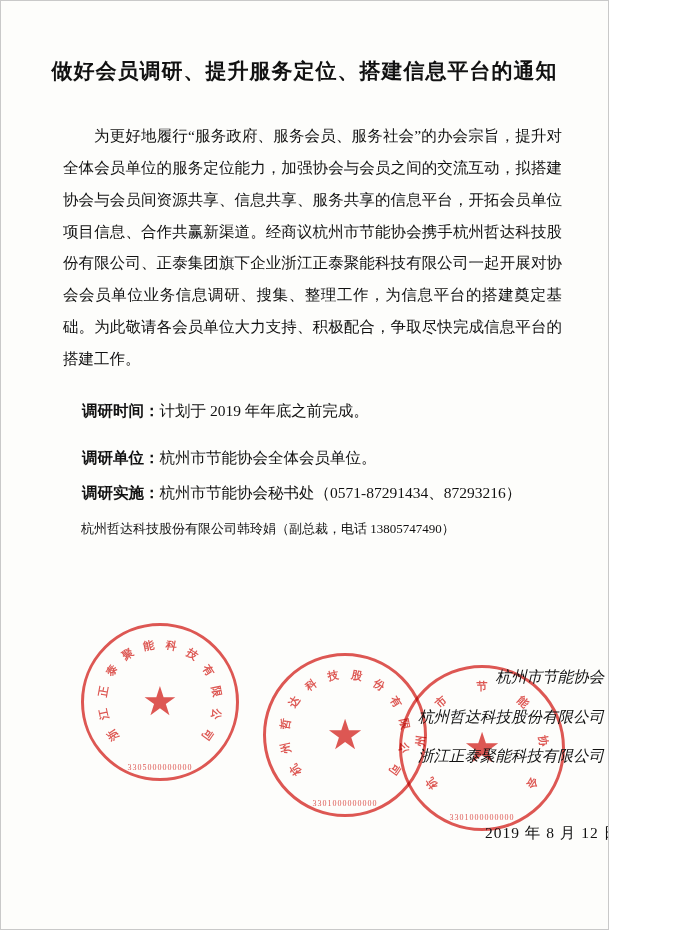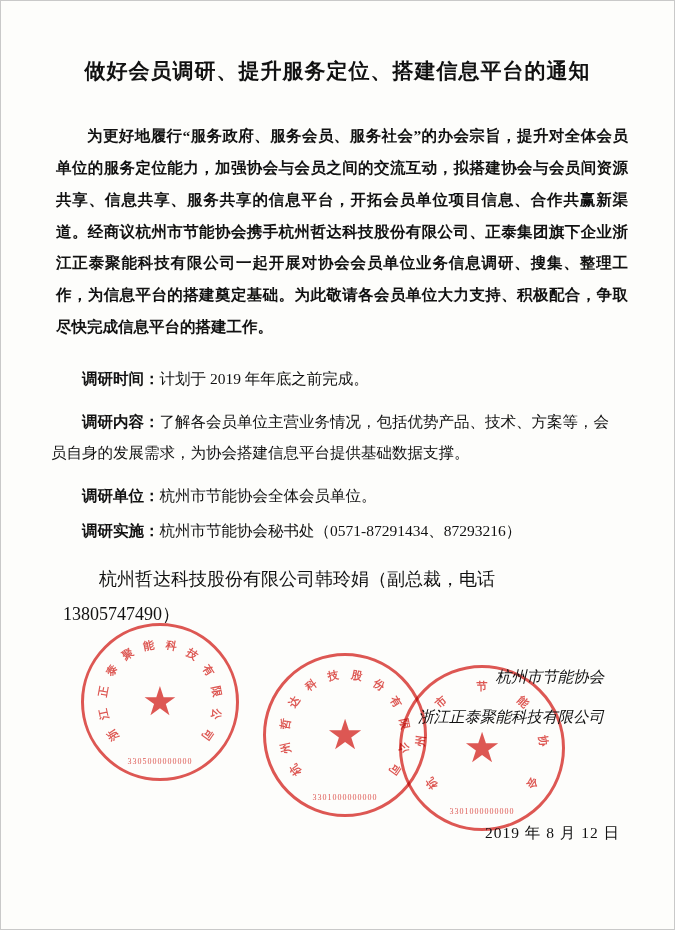--- a/index.html
+++ b/index.html
@@ -9,21 +9,21 @@
   body {
     width: 675px;
     height: 930px;
     background: #ffffff;
     font-family: "Liberation Serif", "DejaVu Serif", serif;
     color: #111111;
     overflow: hidden;
   }
   .page {
     position: relative;
-    width: 675px;
+    width: 609px;
     height: 930px;
     box-sizing: border-box;
     border: 1px solid #c9c9c9;
     background: #fdfdfb;
     overflow: hidden;
   }
   .doc-title {
     text-align: center;
     font-size: 21px;
     font-weight: bold;
@@ -33,37 +33,36 @@
   }
   .body-block {
     margin: 34px 46px 0 46px;
   }
   .para {
     font-size: 15.5px;
     line-height: 2.05;
     text-align: justify;
     text-justify: inter-ideograph;
     text-indent: 2em;
-    margin: 0 0 6px 9px;
-    font-weight: bold;
+    margin: 0 0 6px 16px;
   }
   .item {
     font-size: 15.5px;
     line-height: 2.0;
     text-indent: 2em;
     margin: 4px;
   }
   .item .lbl {
     font-weight: bold;
   }
   .item-tight {
-    font-size: 18px;
+    font-size: 13px;
     line-height: 1.95;
     text-indent: 2em;
-    margin: 16px;
+    margin: 8px;
   }
   .spacer-sm { height: 10px; }
   .spacer-xs { height: 4px; }
 
   
   .sig-area {
     position: absolute;
     left: 0;
     top: 622px;
     width: 675px;
@@ -125,21 +124,21 @@
   #stamp-a { left: 80px; top: 0px; width: 152px; height: 152px; }
   #stamp-a .star { font-size: 40px; }
   #stamp-b { left: 262px; top: 30px; width: 158px; height: 158px; }
   #stamp-b .star { font-size: 42px; }
   #stamp-c { left: 398px; top: 42px; width: 160px; height: 160px; }
   #stamp-c .star { font-size: 42px; }
   .stamp-bottom {
     position: absolute;
     left: 0;
     right: 0;
-    bottom: 12px;
+    bottom: 6px;
     text-align: center;
     font-size: 8px;
     color: #d8332e;
     letter-spacing: 1px;
   }
 </style>
 </head>
 <body>
 
 <div class="page">
@@ -151,23 +150,20 @@
     <p class="para">为更好地履行“服务政府、服务会员、服务社会”的办会宗旨，提升对全体会员单位的服务定位能力，加强协会与会员之间的交流互动，拟搭建协会与会员间资源共享、信息共享、服务共享的信息平台，开拓会员单位项目信息、合作共赢新渠道。经商议杭州市节能协会携手杭州哲达科技股份有限公司、正泰集团旗下企业浙江正泰聚能科技有限公司一起开展对协会会员单位业务信息调研、搜集、整理工作，为信息平台的搭建奠定基础。为此敬请各会员单位大力支持、积极配合，争取尽快完成信息平台的搭建工作。</p>
 
     <div class="spacer-sm"></div>
 
     <p class="item">
       <span class="lbl">调研时间：</span><span>计划于 2019 年年底之前完成。</span>
     </p>
 
     <div class="spacer-xs"></div>
 
-    <p class="item">
-      <span class="lbl">调研内容：</span><span>了解各会员单位主营业务情况，包括优势产品、技术、方案等，会员自身的发展需求，为协会搭建信息平台提供基础数据支撑。</span>
-    </p>
 
     <div class="spacer-xs"></div>
 
     <p class="item">
       <span class="lbl">调研单位：</span><span>杭州市节能协会全体会员单位。</span>
     </p>
 
     <p class="item">
       <span class="lbl">调研实施：</span><span>杭州市节能协会秘书处（0571-87291434、87293216）</span>
     </p>
@@ -225,20 +221,21 @@
           <span class="ring-char" style="transform: rotate(41.6667deg) translate(-50%, -69px);">能</span>
           <span class="ring-char" style="transform: rotate(83.3333deg) translate(-50%, -69px);">协</span>
           <span class="ring-char" style="transform: rotate(125deg) translate(-50%, -69px);">会</span>
         </div>
       <div class="star">★</div>
       <div class="stamp-bottom">3301000000000</div>
     </div>
 
     <div class="sig-lines">
       <div class="sig-line">杭州市节能协会</div>
+      <div class="sig-line">杭州哲达科技股份有限公司</div>
       <div class="sig-line">浙江正泰聚能科技有限公司</div>
     </div>
 
     <div class="sig-date">2019 年 8 月 12 日</div>
 
   </div>
 
 </div>
 
 </body></html>

